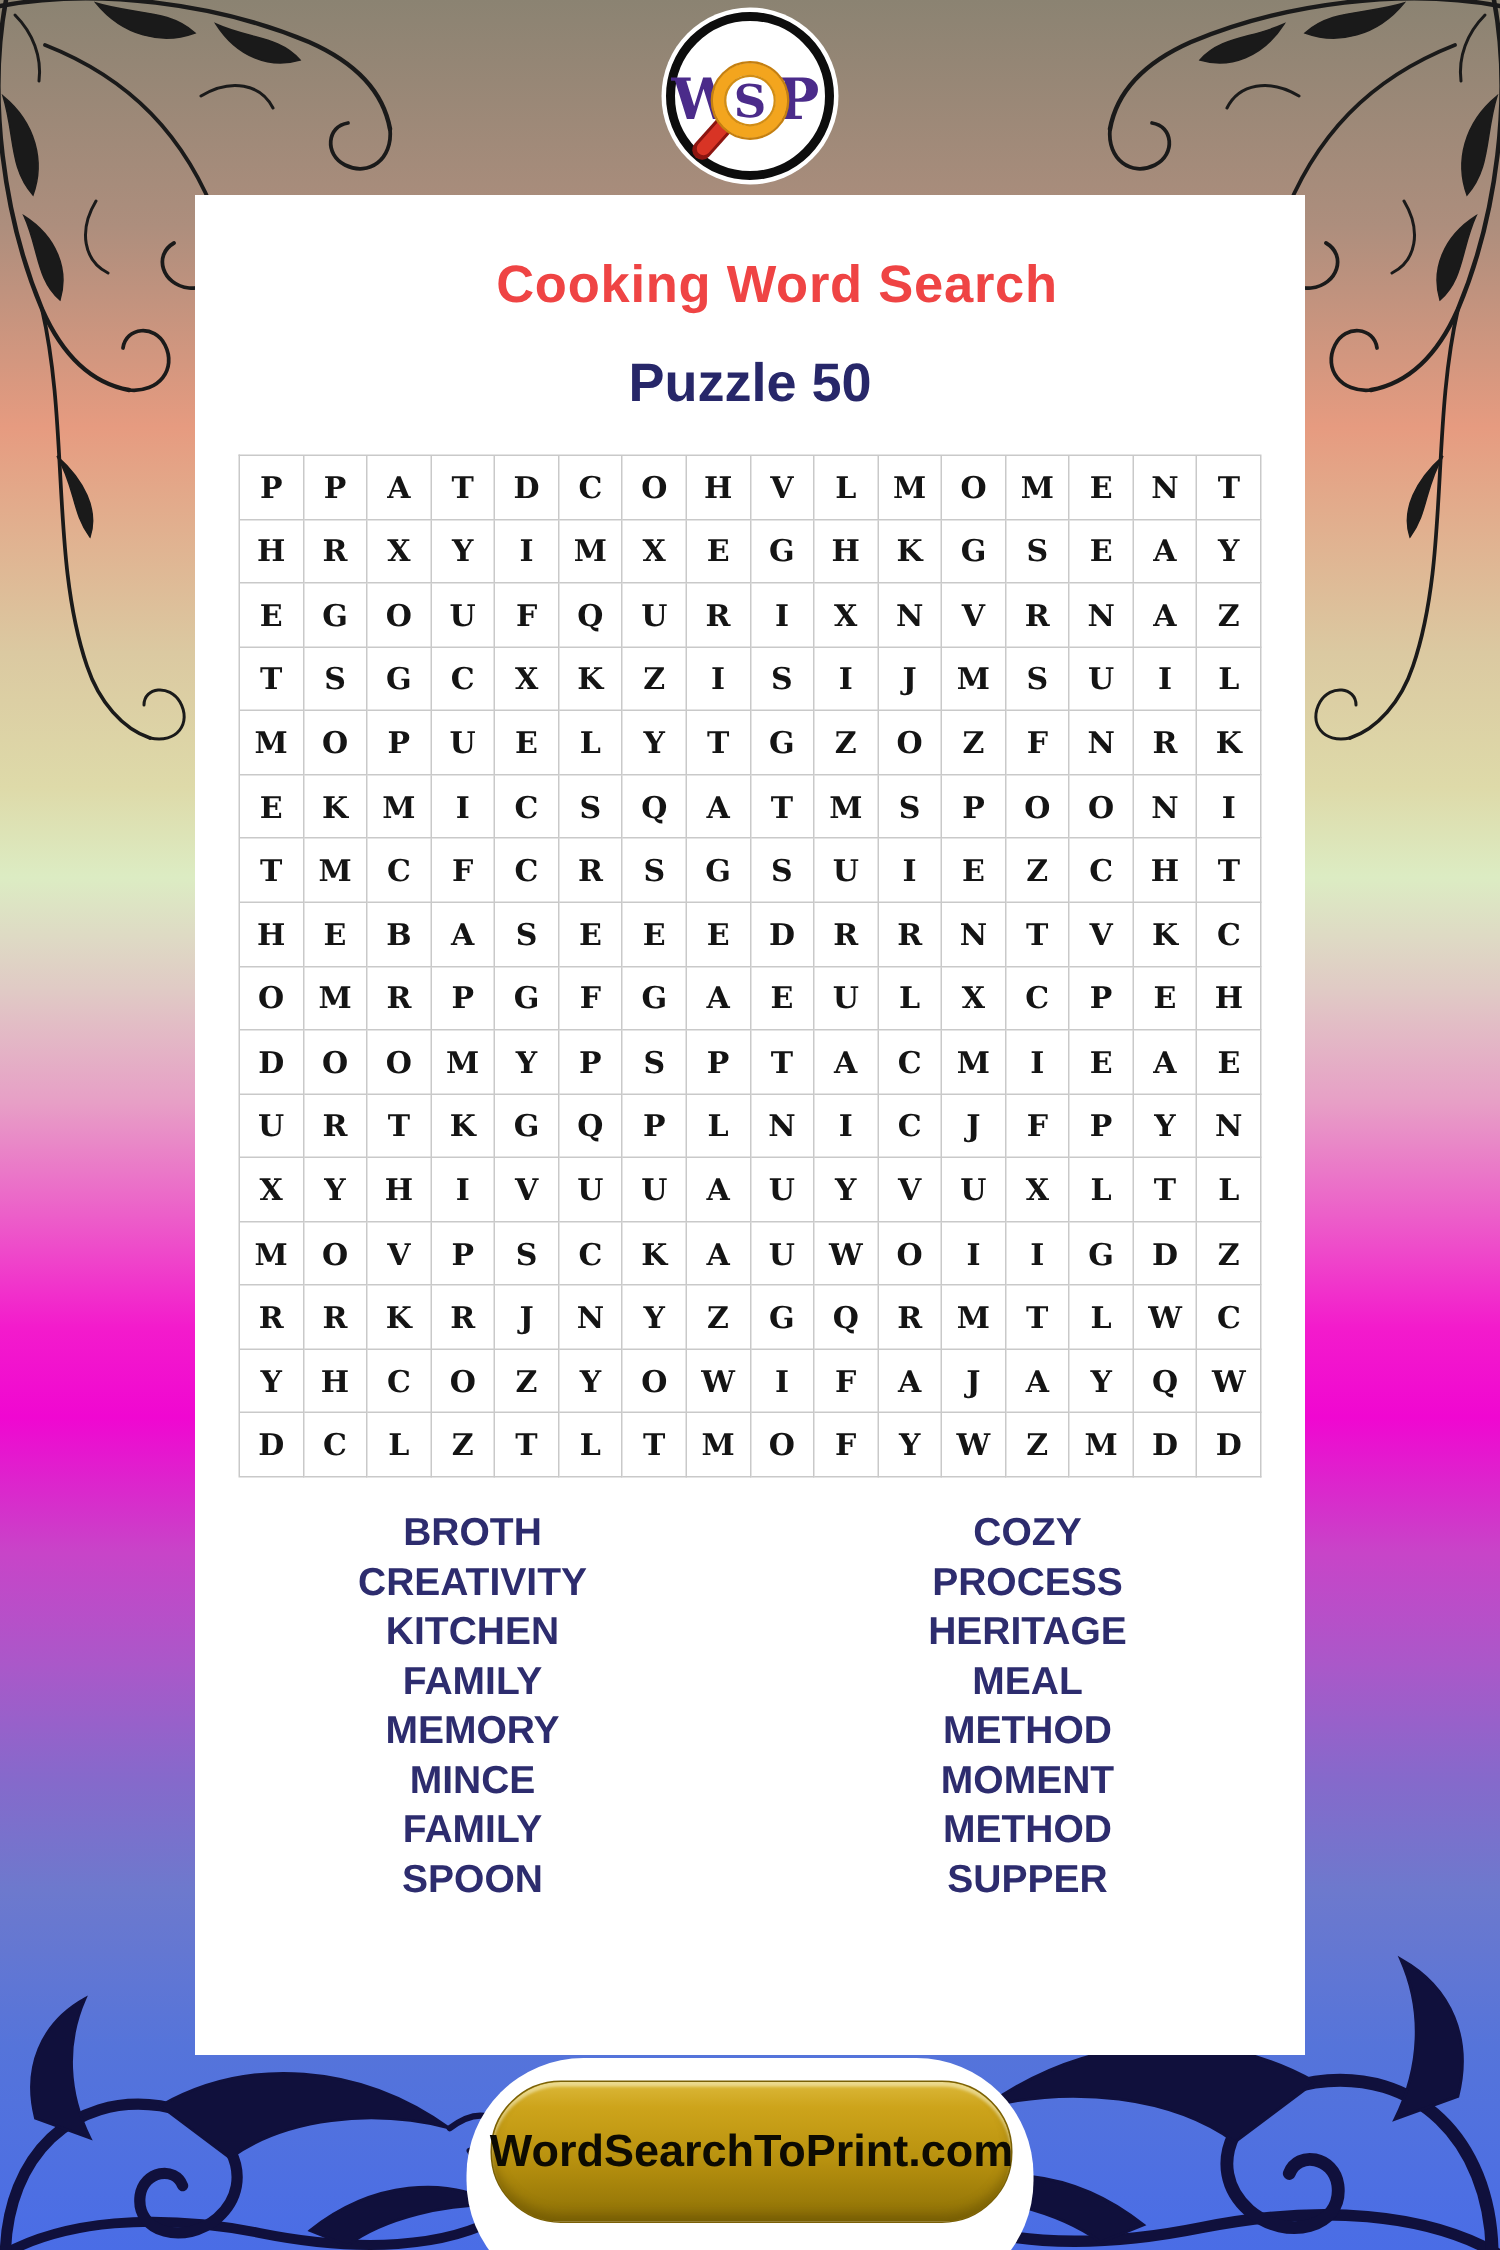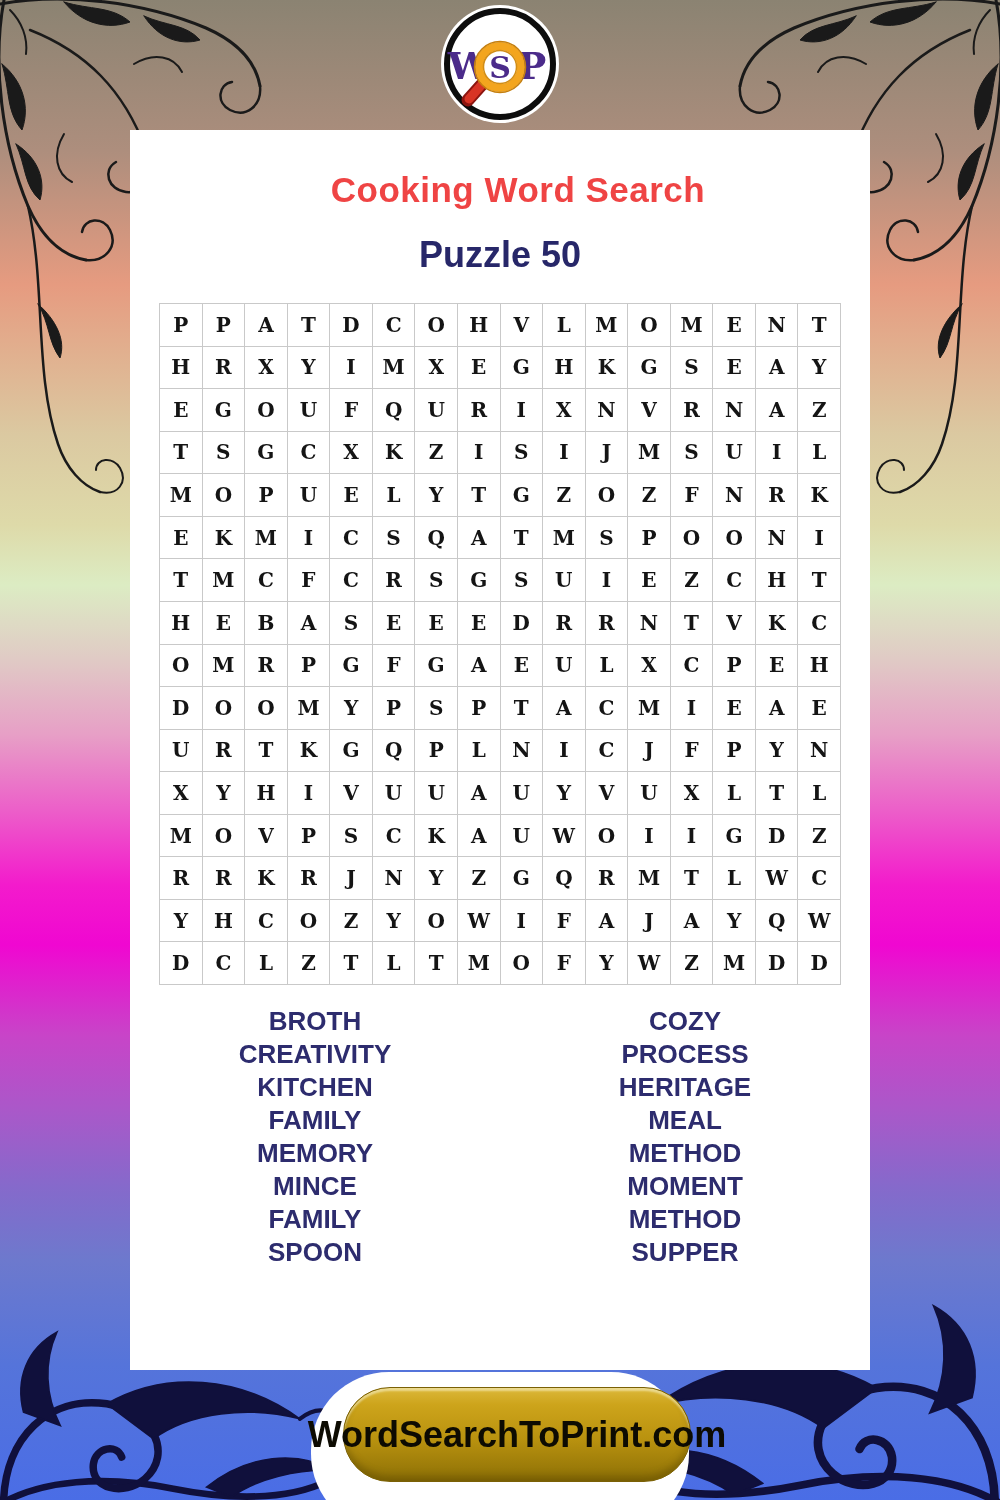--- a/index.html
+++ b/index.html
@@ -22,24 +22,24 @@
   .grid{margin:27px auto 0;width:681px;height:681px;display:grid;
     grid-template-columns:repeat(16,1fr);grid-template-rows:repeat(16,1fr);
     border-top:1px solid #c9c9c9;border-left:1px solid #c9c9c9;background:#fff;}
   .cell{border-right:1px solid #c9c9c9;border-bottom:1px solid #c9c9c9;
     display:flex;align-items:center;justify-content:center;
     font-family:"DejaVu Serif","Liberation Serif",serif;font-weight:700;font-size:20px;color:#141414;}
   .words{margin-top:20px;display:flex;}
   .words .col{flex:1;text-align:center;}
   .word{font-size:26px;font-weight:bold;color:#2d2c6e;line-height:33px;}
   .halo{position:absolute;left:311px;top:1372px;width:378px;height:160px;border-radius:78px;background:#ffffff;z-index:4;}
-  .site-btn{position:absolute;left:32px;top:15px;width:346px;height:93px;border-radius:47px;
+  .site-btn{position:absolute;left:16px;top:15px;width:346px;height:93px;border-radius:47px;
     background:linear-gradient(180deg,#dcb83a 0%,#cda41b 18%,#b9920f 55%,#8d7006 100%);
     border:1px solid #7a6005;display:flex;align-items:center;justify-content:center;
-    font-size:36px;font-weight:bold;color:#0d0b02;text-decoration:none;cursor:pointer;
+    font-size:30px;font-weight:bold;color:#0d0b02;text-decoration:none;cursor:pointer;
     box-shadow:inset 0 3px 2px rgba(255,255,230,.5), inset 0 -5px 7px rgba(90,70,0,.45);text-align:right;}
 </style>
 </head>
 <body>
 
 <div class="page">
 
   <svg width="0" height="0" style="position:absolute">
     <defs>
       <g id="fl-top" stroke="currentColor" fill="none" stroke-linecap="round">

